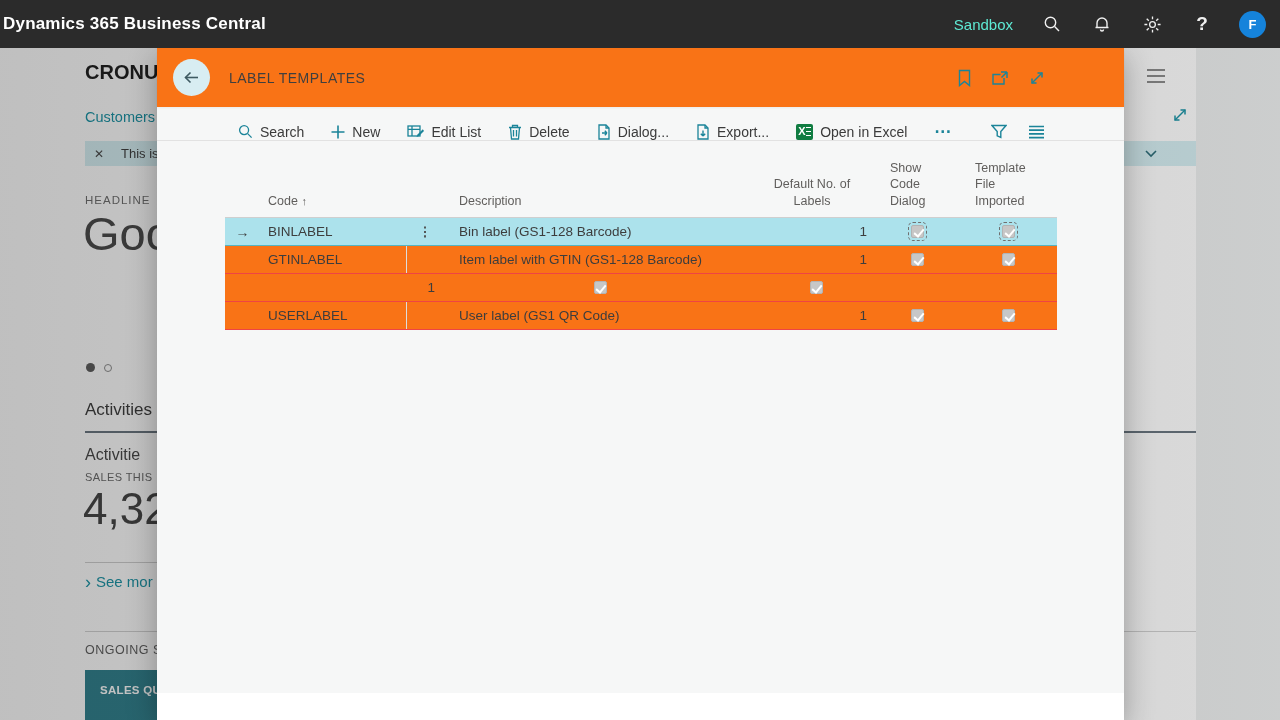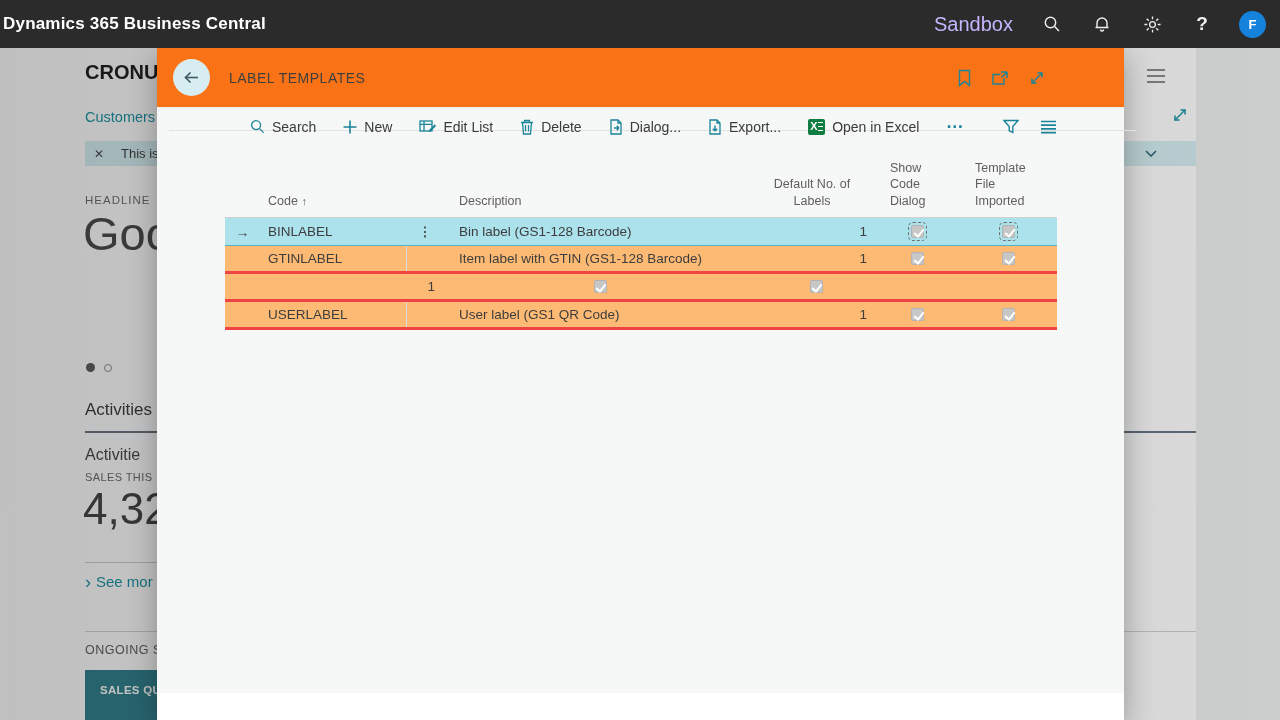--- a/index.html
+++ b/index.html
@@ -4,21 +4,21 @@
 <style>
   * { margin:0; padding:0; box-sizing:border-box; }
   html,body { width:1280px; height:720px; overflow:hidden;
     font-family:"Liberation Sans", sans-serif; background:#fff; }
 
   
   .topbar { position:absolute; left:0; top:0; width:1280px; height:48px;
     background:#2b2b2b; z-index:40; display:flex; align-items:center; color:#fff; }
   .app-title { margin-left:3px; font-size:17px; font-weight:700; letter-spacing:.2px; cursor:pointer; }
   .topbar-right { margin-left:auto; display:flex; align-items:center; gap:0; }
-  .env-label { font-size:20px; color:#c4b5fd; margin-right:14px; cursor:pointer; }
+  .env-label { font-size:15px; color:#5eead4; margin-right:14px; cursor:pointer; }
   .tb-icon { width:50px; height:48px; display:flex; align-items:center; justify-content:center;
     background:none; border:none; cursor:pointer; }
   .help-glyph { font-size:19px; font-weight:700; color:#f0f0f0; }
   .avatar { width:27px; height:27px; border-radius:50%; background:#1583db; color:#fff;
     font-size:13px; font-weight:700; display:flex; align-items:center; justify-content:center;
     margin:0 14px 0 12px; cursor:pointer; }
 
   
   .bg-page { position:absolute; left:0; top:48px; width:1196px; height:672px; background:#fff; z-index:1; }
   .bg-rail { position:absolute; left:1196px; top:48px; width:84px; height:672px; background:#eef0f0; z-index:1; }
@@ -61,21 +61,21 @@
   .dialog { position:absolute; left:157px; top:48px; width:967px; height:672px; z-index:10;
     background:#f6f7f7; box-shadow:0 8px 28px rgba(0,0,0,.30); }
   .dlg-header { position:absolute; left:0; top:0; width:100%; height:59px; background:#f97316;
     display:flex; align-items:center; box-shadow:0 1px 2px rgba(0,0,0,.05); }
   .back-btn { width:37px; height:37px; border-radius:50%; background:#d8edf2; border:none;
     margin-left:16px; display:flex; align-items:center; justify-content:center; cursor:pointer; }
   .dlg-title { margin-left:19px; font-size:14px; color:#3f3f3f; letter-spacing:.5px; }
   .dlg-hicons { margin-left:auto; margin-right:78px; display:flex; align-items:center; gap:19px; }
   .hicon { background:none; border:none; cursor:pointer; display:flex; align-items:center; }
 
-  .actionbar { position:absolute; left:12px; top:59px; width:100%; height:24px;
+  .actionbar { position:absolute; left:0; top:59px; width:100%; height:34px;
     display:flex; align-items:center; padding:16px 79px 0 81px;
     border-bottom:1px solid #e2e2e2; }
   .act { display:flex; align-items:center; gap:7px; background:none; border:none;
     font-family:inherit; font-size:14px; color:#3b3b3b; cursor:pointer; white-space:nowrap;
     margin-right:27px; }
   .act.more { font-size:17px; font-weight:700; color:#1b8499; letter-spacing:1px; margin-right:0; }
   .ab-right { margin-left:auto; display:flex; align-items:center; gap:21px; }
   .excel-chip { width:17px; height:16px; background:#107c41; border-radius:2px; position:relative; }
   .excel-chip .xg { position:absolute; left:2px; top:1px; color:#fff; font-size:11px; font-weight:700; }
   .excel-chip i { position:absolute; right:2px; width:5px; height:1.5px; background:#fff; }
@@ -88,21 +88,21 @@
     font-size:12.5px; color:#605e5c; line-height:1.3; }
   .grid-head > div { padding-bottom:9px; cursor:pointer; }
   .h-code { grid-column:2; padding-left:8px; }
   .h-desc { grid-column:4; padding-left:16px; }
   .h-num  { grid-column:5; text-align:center; padding-right:8px; }
   .h-spd  { grid-column:6; padding-left:15px; width:75px; }
   .h-tfi  { grid-column:7; padding-left:15px; width:70px; }
   .sortarrow { font-size:11px; }
 
   .grid-body { position:absolute; left:68px; top:170px; width:832px; }
-  .trow { height:28px; background:#fdba74; border-bottom:3px solid #ef4444;
+  .trow { height:28px; background:#f97316; border-bottom:1px solid #ef4444;
     font-size:13.5px; color:#3d3d3d; align-items:center; cursor:pointer; }
   .trow.selected { background:#ace2ec; border-bottom:1px solid #55b5c3; }
   .c { height:100%; display:flex; align-items:center; }
   .c.arrowcell { justify-content:center; font-size:14px; color:#3f3f3f; }
   .c.code { padding-left:8px; border-right:1px solid #ddd; }
   .trow.selected .c.code { border-right-color:transparent; }
   .c.dots { justify-content:center; font-weight:700; color:#4d4d4d; font-size:13px; letter-spacing:0; }
   .c.desc { padding-left:16px; }
   .c.num { justify-content:flex-end; padding-right:8px; }
   .c.chk { justify-content:center; }

